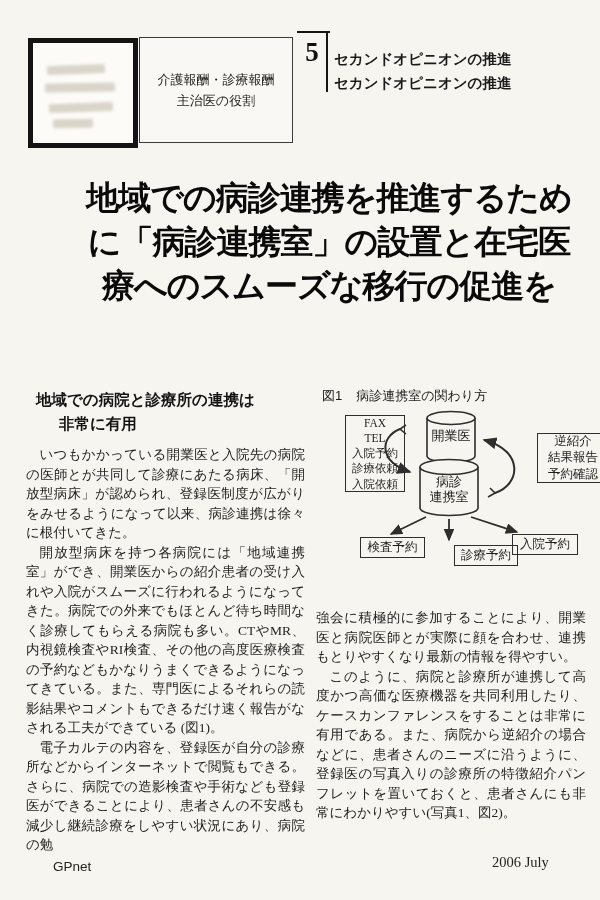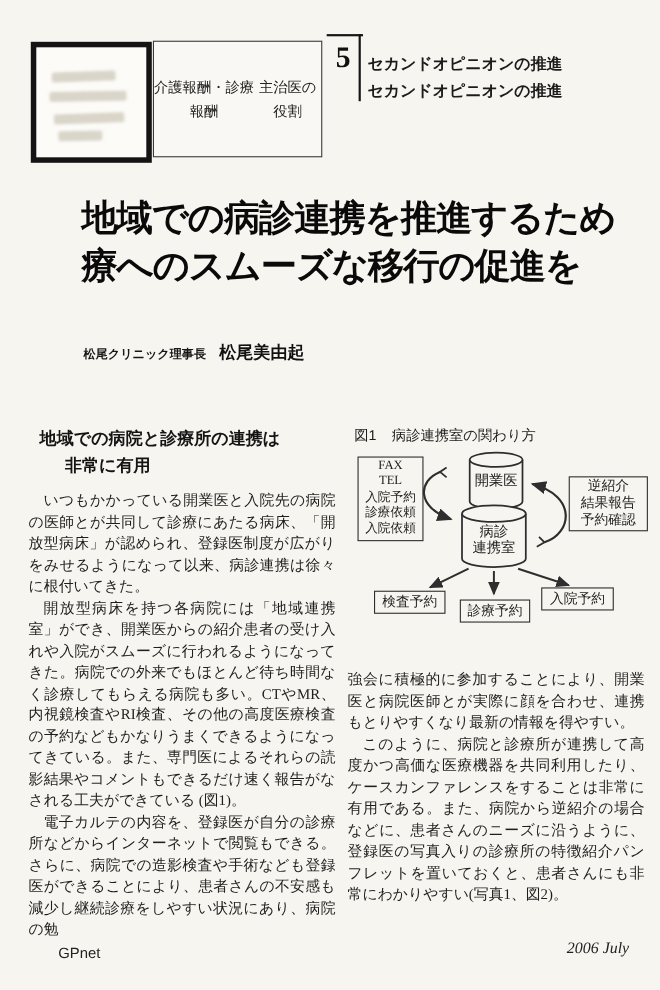--- a/index.html
+++ b/index.html
@@ -15,64 +15,64 @@
   
   .ghost-stamp{left:28px;top:38px;width:100px;height:100px;border:5px solid #141414;background:#fcfbf8;}
   .ghost-line{position:absolute;background:#d9d5c9;filter:blur(1.5px);border-radius:2px;height:9px;}
   .gl1{left:14px;top:22px;width:58px;transform:rotate(-2deg);}
   .gl2{left:12px;top:40px;width:70px;transform:rotate(-1deg);}
   .gl3{left:16px;top:60px;width:64px;transform:rotate(-2deg);}
   .gl4{left:20px;top:76px;width:40px;transform:rotate(-1deg);}
 
   .series-box{
     left:139px;top:37px;width:152px;height:104px;border:1.5px solid #3a3a3a;
-    display:flex;flex-direction:row;justify-content:center;align-items:center;
+    display:flex;flex-direction:column;justify-content:center;align-items:center;
     font-size:13px;line-height:21px;color:#222;text-align:center;background:#f9f8f4;
   }
   .chapter-rule-h{left:297px;top:31px;width:33px;height:2px;background:#161616;}
   .chapter-rule-v{left:326px;top:31px;width:2px;height:61px;background:#161616;}
   .chapter-number{left:299px;top:37px;width:26px;font-size:27px;font-weight:bold;text-align:center;color:#111;}
   .chapter-title{left:334px;top:47px;width:240px;font-size:14.5px;font-weight:600;line-height:24px;color:#1b1b1b;}
 
   
-  .article-title{left:74px;top:176px;width:510px;font-weight:900;font-size:33px;line-height:44px;letter-spacing:-1px;color:#0a0a0a;}
+  .article-title{left:74px;top:176px;width:510px;font-weight:900;font-size:33px;line-height:44px;letter-spacing:-1px;color:#0a0a0a;text-align:center;}
   .author-line{left:76px;top:310px;width:400px;white-space:nowrap;}
   .author-role{font-size:11px;font-weight:bold;color:#161616;}
   .author-name{font-size:15.5px;font-weight:bold;margin-left:12px;color:#111;}
 
   
   .col{font-size:13.5px;line-height:19.5px;text-align:justify;}
   .col p{margin:0;text-indent:1em;}
   .col p.noindent{text-indent:0;}
   .left-col{left:26px;top:388px;width:279px;}
   .right-col-text{left:316px;top:608px;width:270px;}
   .col-heading{font-family:"Liberation Sans","DejaVu Sans",sans-serif;font-weight:bold;font-size:15.5px;line-height:24px;color:#141414;text-align:left;margin-bottom:9px;}
   .col-heading .hl1{padding-left:10px;}
   .col-heading .hl2{padding-left:33px;}
 
   
   .figure{left:318px;top:387px;width:270px;height:216px;}
   .fig-caption{position:absolute;left:4px;top:0;font-family:"Liberation Sans","DejaVu Sans",sans-serif;font-size:13px;font-weight:400;color:#1a1a1a;white-space:nowrap;}
   .fig-caption .cap-title{margin-left:14px;}
   .fig-svg{position:absolute;left:0;top:0;}
-  .fig-box{position:absolute;border:1.5px solid #2e2e2e;display:flex;flex-direction:column;justify-content:flex-start;align-items:center;text-align:center;color:#1d1d1d;background:transparent;}
+  .fig-box{position:absolute;border:1.5px solid #2e2e2e;display:flex;flex-direction:column;justify-content:space-between;align-items:center;text-align:center;color:#1d1d1d;background:transparent;margin-left:20px;}
   .req-box{left:7px;top:28px;width:58px;height:75px;font-size:11.5px;line-height:14.4px;}
   .fb-box{left:199px;top:46px;width:70px;height:48px;font-size:12.5px;line-height:15.5px;}
   .resv-box{height:19px;font-size:12.5px;line-height:19px;display:block;}
   .resv-1{left:22px;top:150px;width:63px;}
-  .resv-2{left:100px;top:158px;width:62px;}
+  .resv-2{left:116px;top:158px;width:62px;}
   .resv-3{left:174px;top:147px;width:64px;}
-  .cyl-label{position:absolute;text-align:center;color:#1c1c1c;font-size:13px;line-height:15px;}
+  .cyl-label{position:absolute;text-align:center;color:#1c1c1c;font-size:13px;line-height:15px;font-family:Liberation Mono, monospace;}
   .cyl-top-label{left:109px;top:42px;width:48px;}
   .cyl-bot-label{left:102px;top:88px;width:58px;}
 
   
   .footer-page{left:30px;top:901px;font-style:italic;font-size:14px;color:#222;}
   .footer-journal{left:53px;top:859px;font-size:13.5px;color:#222;}
-  .footer-issue{left:492px;top:854px;width:80px;text-align:right;font-style:italic;font-size:14.5px;color:#222;}
+  .footer-issue{left:492px;top:854px;width:80px;text-align:left;font-size:14.5px;color:#222;}
 </style>
 </head>
 <body>
 
 <div class="page">
 
   <div class="abs ghost-stamp">
     <div class="ghost-line gl1"></div>
     <div class="ghost-line gl2"></div>
     <div class="ghost-line gl3"></div>
@@ -87,24 +87,22 @@
   <div class="abs chapter-rule-h"></div>
   <div class="abs chapter-rule-v"></div>
   <div class="abs chapter-number serif">5</div>
   <div class="abs chapter-title sans">
     <div>セカンドオピニオンの推進</div>
     <div>セカンドオピニオンの推進</div>
   </div>
 
   <div class="abs article-title sans">
     <div>地域での病診連携を推進するため</div>
+    <div>に「病診連携室」の設置と在宅医</div>
     <div>療へのスムーズな移行の促進を</div>
-  </div>
-  <div class="abs author-line sans">
-    <span class="author-role">松尾クリニック理事長</span><span class="author-name">松尾美由起</span>
   </div>
 
   <div class="abs col left-col">
     <div class="col-heading">
       <div class="hl1">地域での病院と診療所の連携は</div>
       <div class="hl2">非常に有用</div>
     </div>
     <p>いつもかかっている開業医と入院先の病院の医師とが共同して診療にあたる病床、「開放型病床」が認められ、登録医制度が広がりをみせるようになって以来、病診連携は徐々に根付いてきた。</p>
     <p>開放型病床を持つ各病院には「地域連携室」ができ、開業医からの紹介患者の受け入れや入院がスムーズに行われるようになってきた。病院での外来でもほとんど待ち時間なく診療してもらえる病院も多い。CTやMR、内視鏡検査やRI検査、その他の高度医療検査の予約などもかなりうまくできるようになってきている。また、専門医によるそれらの読影結果やコメントもできるだけ速く報告がなされる工夫ができている (図1)。</p>
     <p>電子カルテの内容を、登録医が自分の診療所などからインターネットで閲覧もできる。さらに、病院での造影検査や手術なども登録医ができることにより、患者さんの不安感も減少し継続診療をしやすい状況にあり、病院の勉</p>

